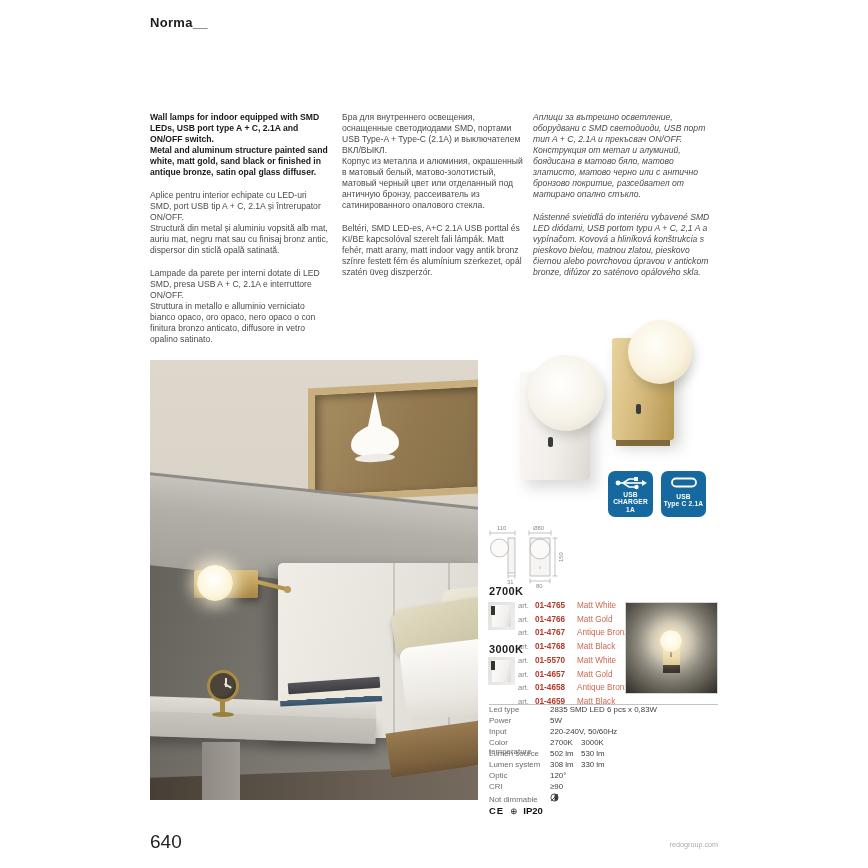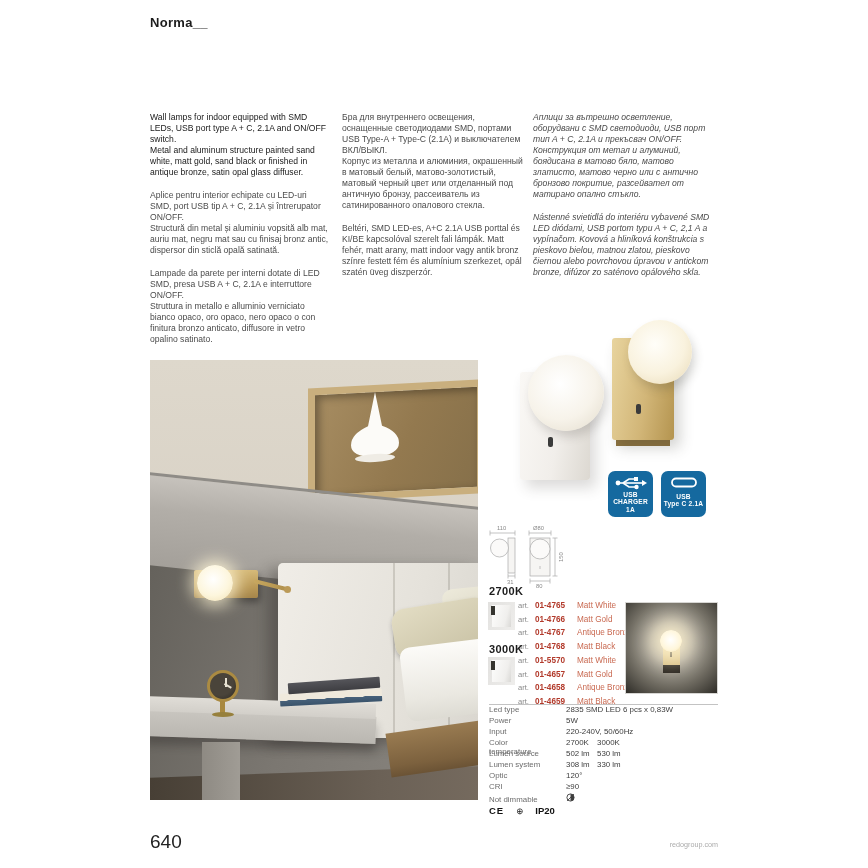--- a/index.html
+++ b/index.html
@@ -13,21 +13,21 @@
   
   .family { left:150px; top:15px; font-size:13px; font-weight:600; color:#1c1c1c; letter-spacing:.3px; }
   .title  { left:148px; top:50px; font-size:34px; font-weight:300; color:#2d2d2d; letter-spacing:.5px; }
 
   
   .col { top:112px; font-size:8.6px; line-height:11px; color:#4b4b4b; }
   .col p { white-space:pre-line; margin-bottom:12px; }
   .col-1 { left:150px; width:180px; }
   .col-2 { left:342px; width:183px; }
   .col-3 { left:533px; width:186px;font-style:italic; }
-  .p-en { font-weight:normal; color:#191919; }
+  .p-en { font-weight:bold; color:#191919; }
 
   
   .photo-bedroom { left:150px; top:360px; width:328px; height:440px; overflow:hidden; background:#d8d2c6; }
   .bd-wall-top { position:absolute; inset:0; background:linear-gradient(180deg,#ded8cc 0%,#d7d0c4 55%,#cfc8bc 100%); }
   .bd-niche { position:absolute; left:158px; top:24px; width:172px; height:114px;
     background:linear-gradient(115deg,#a78d62 0%,#93794f 55%,#86704a 100%);
     border:7px solid #c9af7e; border-right-width:3px; transform:skewY(-3deg);
     box-shadow:inset 4px 3px 8px rgba(0,0,0,.35); }
   .bd-vase { position:absolute; left:30px; top:-2px; width:60px; height:92px; }
   .bd-band { position:absolute; left:-22px; top:110px; width:390px; height:96px;
@@ -126,24 +126,24 @@
   .gl-bracket { position:absolute; left:37px; top:60px; width:17px; height:10px; background:#2c2822; }
   .gl-globe { position:absolute; left:34px; top:27px; width:22px; height:22px; border-radius:50%;
     background:radial-gradient(circle at 48% 45%,#ffffff 0%,#fff6da 60%,#f3dfa8 100%);
     box-shadow:0 0 18px 9px rgba(255,243,205,.8); }
   .gl-switch { position:absolute; left:44px; top:49px; width:2px; height:5px; background:#4a4336; }
 
   
   .specs { left:489px; top:704px; width:229px; border-top:1px solid #c3c3c3; }
   .spec-row { display:flex; align-items:baseline; height:11px; }
   .spec-label { width:61px; font-size:7.9px; color:#6d6d6d; flex:none; }
-  .spec-v1 { min-width:31px; font-size:7.9px; color:#3d3d3d;margin-left:16px; }
+  .spec-v1 { min-width:31px; font-size:7.9px; color:#3d3d3d; }
   .spec-v2 { font-size:7.9px; color:#3d3d3d; }
   .nd-icon { width:9px; height:9px; }
-  .cert-row { display:flex; align-items:center; gap:12px; margin-top:1px; }
+  .cert-row { display:flex; align-items:center; gap:6px; margin-top:1px; }
   .cert-ce { font-size:9.5px; font-weight:bold; color:#111; letter-spacing:1px; }
   .cert-circle { font-size:8.5px; color:#111; }
   .cert-ip { font-size:9.5px; font-weight:bold; color:#111; }
 
   
   .page-number { left:150px; top:831px; font-size:19px; color:#232323; }
   .website { right:150px; top:840px; font-size:7.2px; color:#ababab; }
 </style>
 </head>
 <body>

